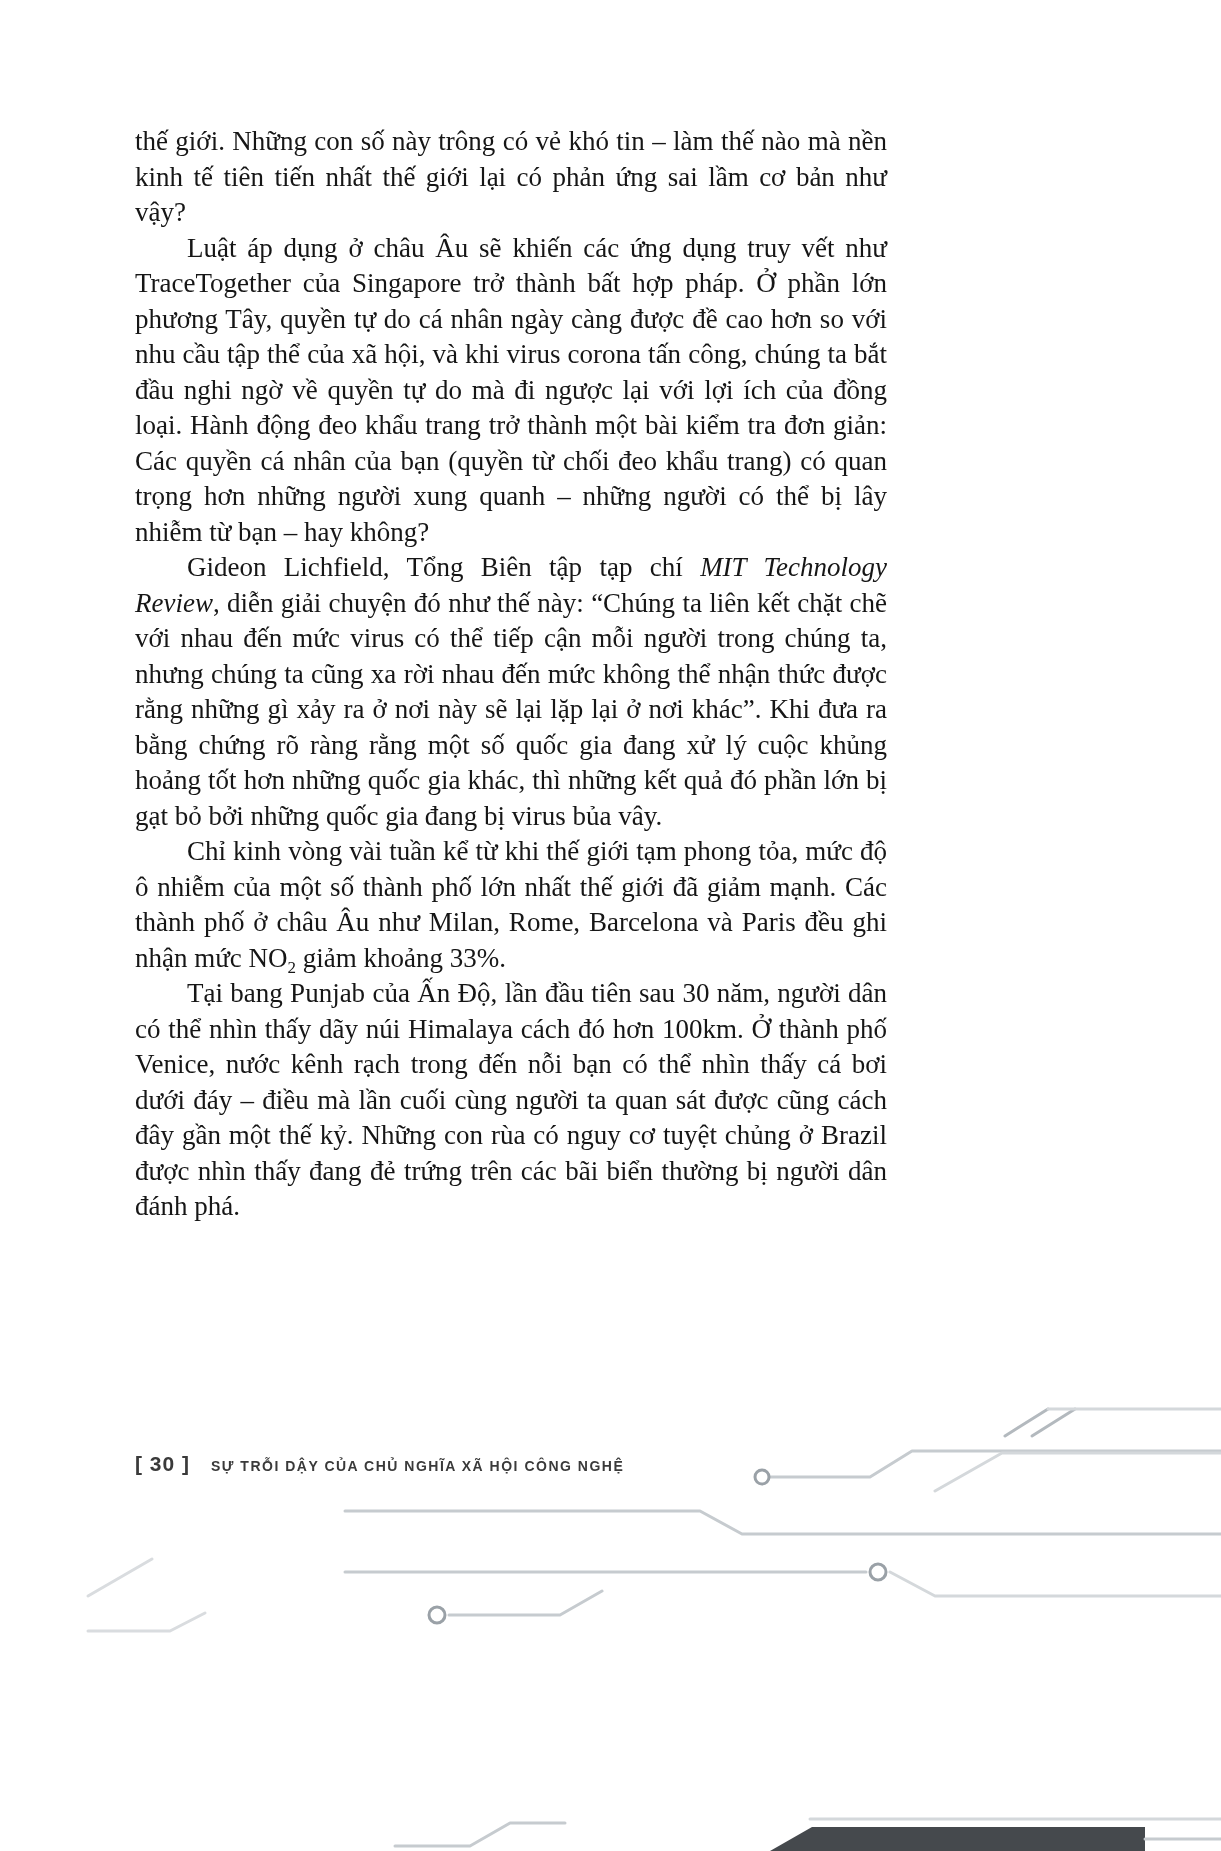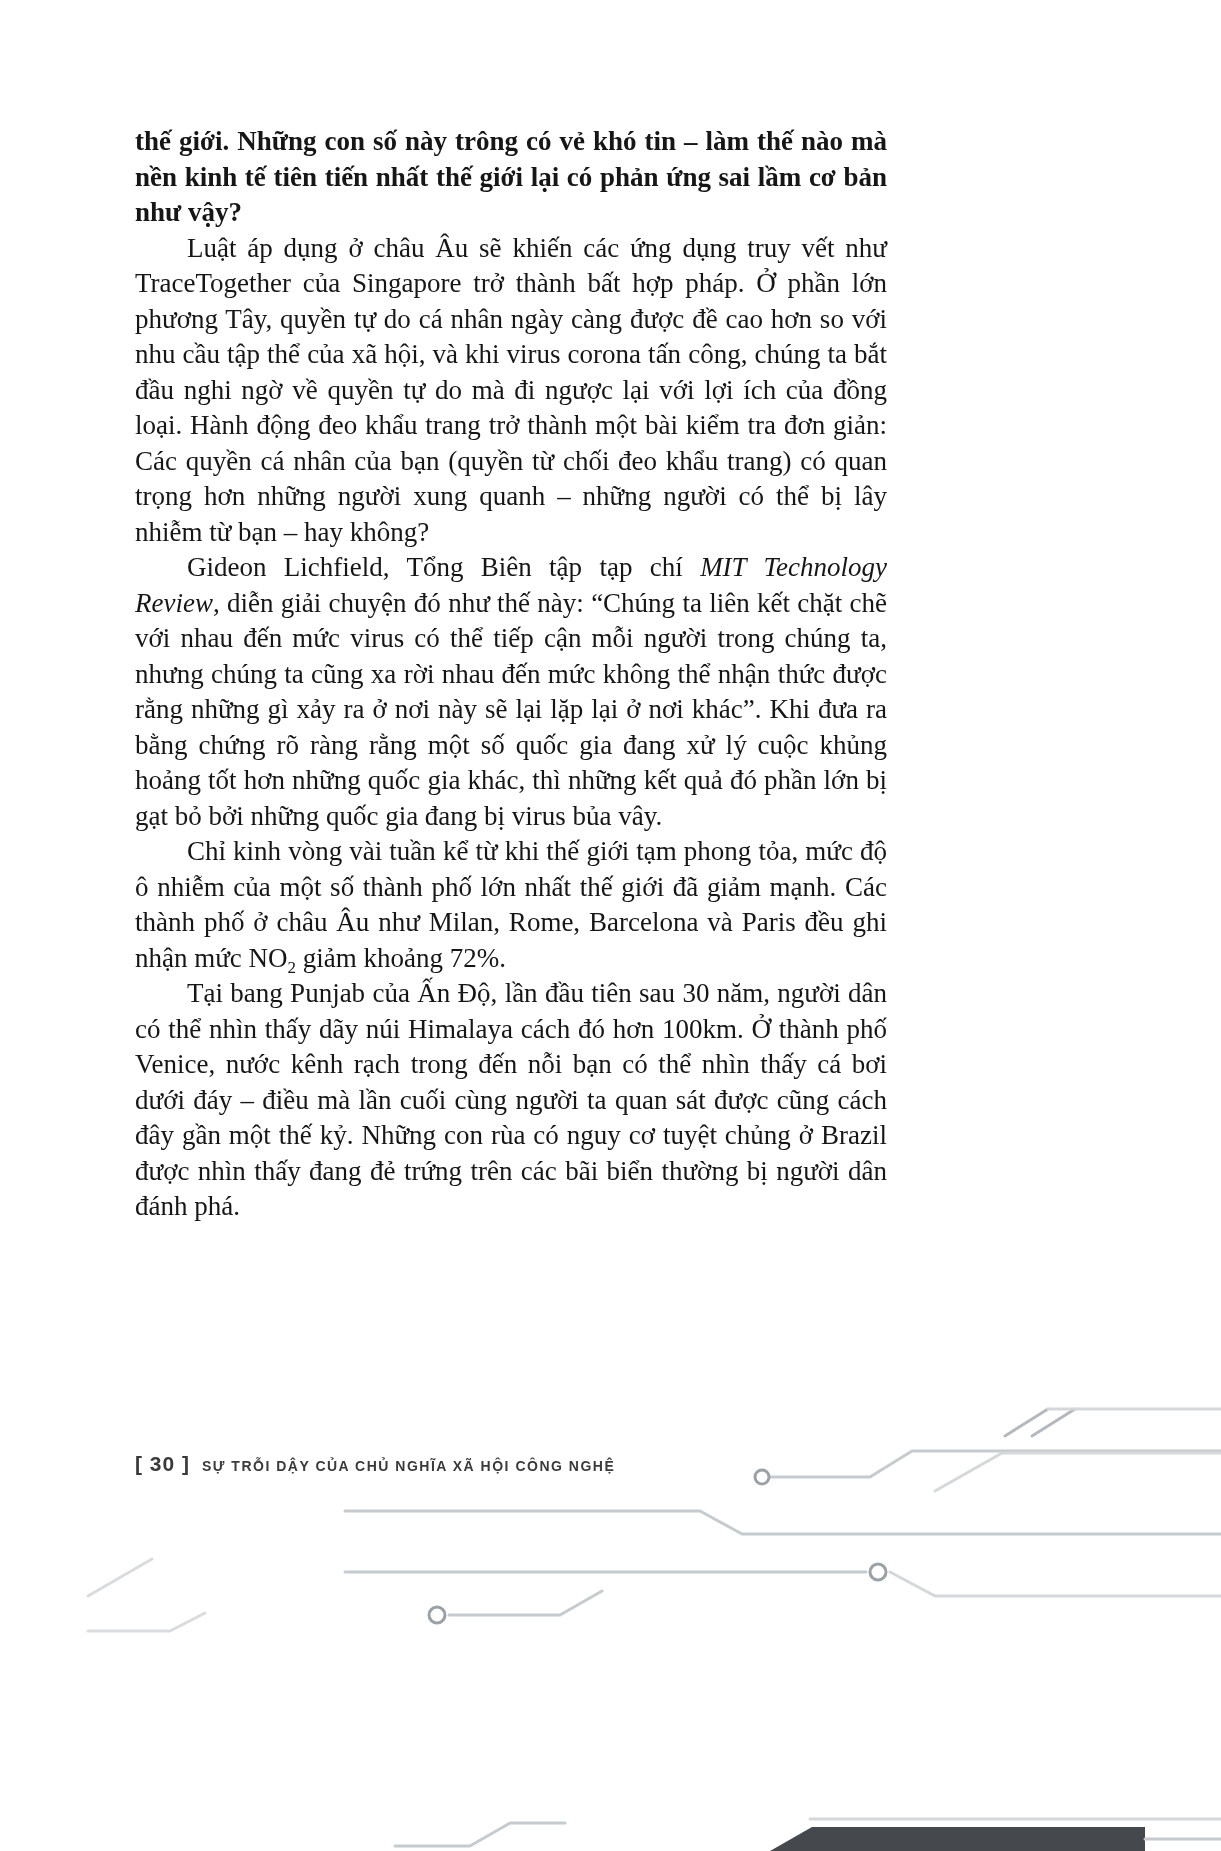--- a/index.html
+++ b/index.html
@@ -19,33 +19,33 @@
     width: 752px;
     z-index: 2;
   }
   .para {
     font-size: 27px;
     line-height: 35.5px;
     text-align: justify;
     text-indent: 52px;
     color: #161616;
   }
-  .para.no-indent { text-indent: 0; font-weight: bold; }
+  .para.no-indent { text-indent: 0; }
   .para em { font-style: italic; }
   .para sub {
     font-size: 17px;
     line-height: 0;
     vertical-align: -6px;
   }
   .footer {
     position: absolute;
     left: 135px; top: 1452px;
     display: flex;
     align-items: baseline;
-    gap: 12px;
+    gap: 21px;
     font-family: "Liberation Sans", sans-serif;
     font-weight: bold;
     color: #3a3a3a;
     z-index: 3;
     white-space: nowrap;
   }
   .page-number { font-size: 21px; letter-spacing: 1px; }
   .book-title  { font-size: 14px; letter-spacing: 1.5px; }
   .decor {
     position: absolute;
@@ -57,21 +57,21 @@
 </style>
 </head>
 <body>
 
 <div class="page">
 
   <main class="text-block">
     <p class="para no-indent">thế giới. Những con số này trông có vẻ khó tin – làm thế nào mà nền kinh tế tiên tiến nhất thế giới lại có phản ứng sai lầm cơ bản như vậy?</p>
     <p class="para">Luật áp dụng ở châu Âu sẽ khiến các ứng dụng truy vết như TraceTogether của Singapore trở thành bất hợp pháp. Ở phần lớn phương Tây, quyền tự do cá nhân ngày càng được đề cao hơn so với nhu cầu tập thể của xã hội, và khi virus corona tấn công, chúng ta bắt đầu nghi ngờ về quyền tự do mà đi ngược lại với lợi ích của đồng loại. Hành động đeo khẩu trang trở thành một bài kiểm tra đơn giản: Các quyền cá nhân của bạn (quyền từ chối đeo khẩu trang) có quan trọng hơn những người xung quanh – những người có thể bị lây nhiễm từ bạn – hay không?</p>
     <p class="para"><span>Gideon Lichfield, Tổng Biên tập tạp chí </span><em>MIT Technology Review</em><span>, diễn giải chuyện đó như thế này: “Chúng ta liên kết chặt chẽ với nhau đến mức virus có thể tiếp cận mỗi người trong chúng ta, nhưng chúng ta cũng xa rời nhau đến mức không thể nhận thức được rằng những gì xảy ra ở nơi này sẽ lại lặp lại ở nơi khác”. Khi đưa ra bằng chứng rõ ràng rằng một số quốc gia đang xử lý cuộc khủng hoảng tốt hơn những quốc gia khác, thì những kết quả đó phần lớn bị gạt bỏ bởi những quốc gia đang bị virus bủa vây.</span></p>
-    <p class="para"><span>Chỉ kinh vòng vài tuần kể từ khi thế giới tạm phong tỏa, mức độ ô nhiễm của một số thành phố lớn nhất thế giới đã giảm mạnh. Các thành phố ở châu Âu như Milan, Rome, Barcelona và Paris đều ghi nhận mức NO</span><sub>2</sub><span> giảm khoảng 72%.</span></p>
+    <p class="para"><span>Chỉ kinh vòng vài tuần kể từ khi thế giới tạm phong tỏa, mức độ ô nhiễm của một số thành phố lớn nhất thế giới đã giảm mạnh. Các thành phố ở châu Âu như Milan, Rome, Barcelona và Paris đều ghi nhận mức NO</span><sub>2</sub><span> giảm khoảng 33%.</span></p>
     <p class="para">Tại bang Punjab của Ấn Độ, lần đầu tiên sau 30 năm, người dân có thể nhìn thấy dãy núi Himalaya cách đó hơn 100km. Ở thành phố Venice, nước kênh rạch trong đến nỗi bạn có thể nhìn thấy cá bơi dưới đáy – điều mà lần cuối cùng người ta quan sát được cũng cách đây gần một thế kỷ. Những con rùa có nguy cơ tuyệt chủng ở Brazil được nhìn thấy đang đẻ trứng trên các bãi biển thường bị người dân đánh phá.</p>
   </main>
 
   <footer class="footer">
     <span class="page-number">[ 30 ]</span>
     <span class="book-title">SỰ TRỖI DẬY CỦA CHỦ NGHĨA XÃ HỘI CÔNG NGHỆ</span>
   </footer>
 
   <svg class="decor" viewBox="0 0 1221 460" xmlns="http://www.w3.org/2000/svg" aria-hidden="true">
 

